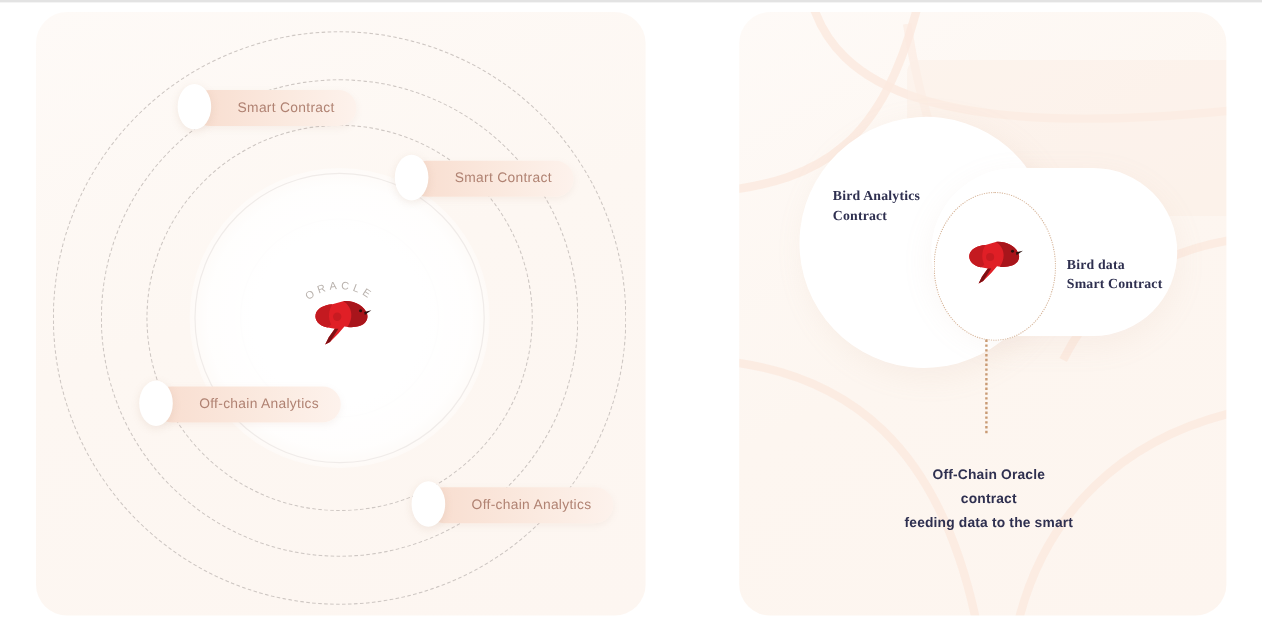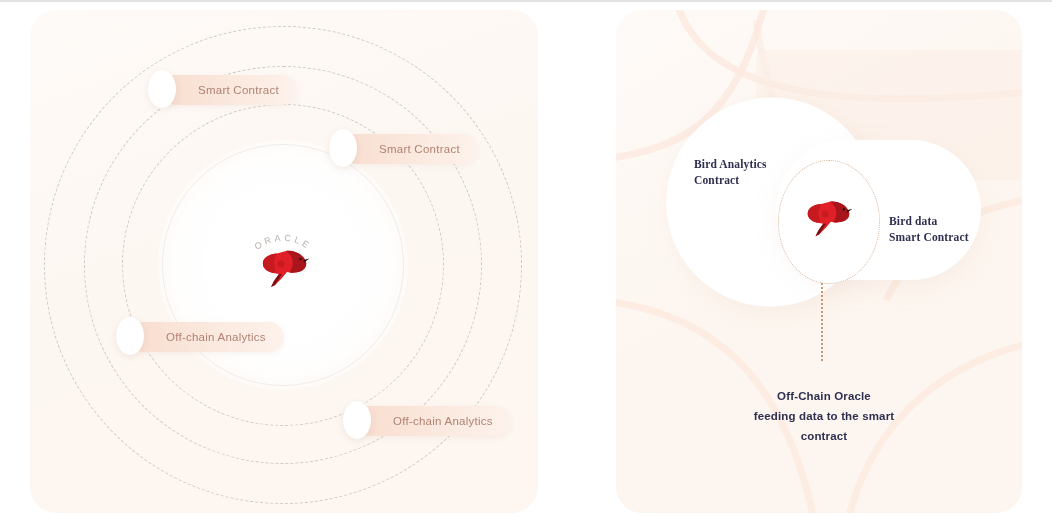--- a/index.html
+++ b/index.html
@@ -188,18 +188,18 @@
           <circle cx="95" cy="32" r="2.6" fill="#2b1210"></circle>
           <path d="M101 34 L113 31 L102 39 Z" fill="#2b1210"></path>
         </g>
       </svg>
     </div>
 
     <div id="connector"></div>
 
     <div id="caption">
       <div>Off-Chain Oracle</div>
+      <div>contract</div>
       <div>feeding data to the smart</div>
-      <div>contract</div>
     </div>
   </div>
 
 </div>
 
 </body></html>

